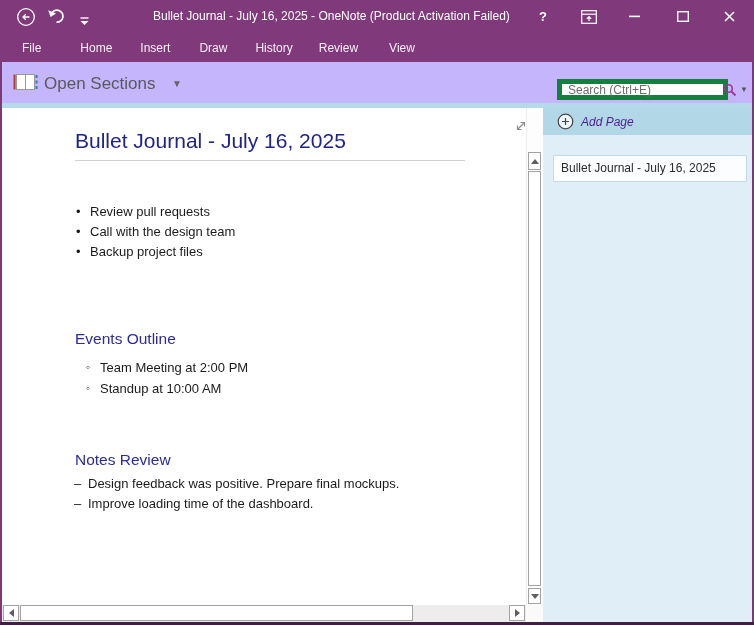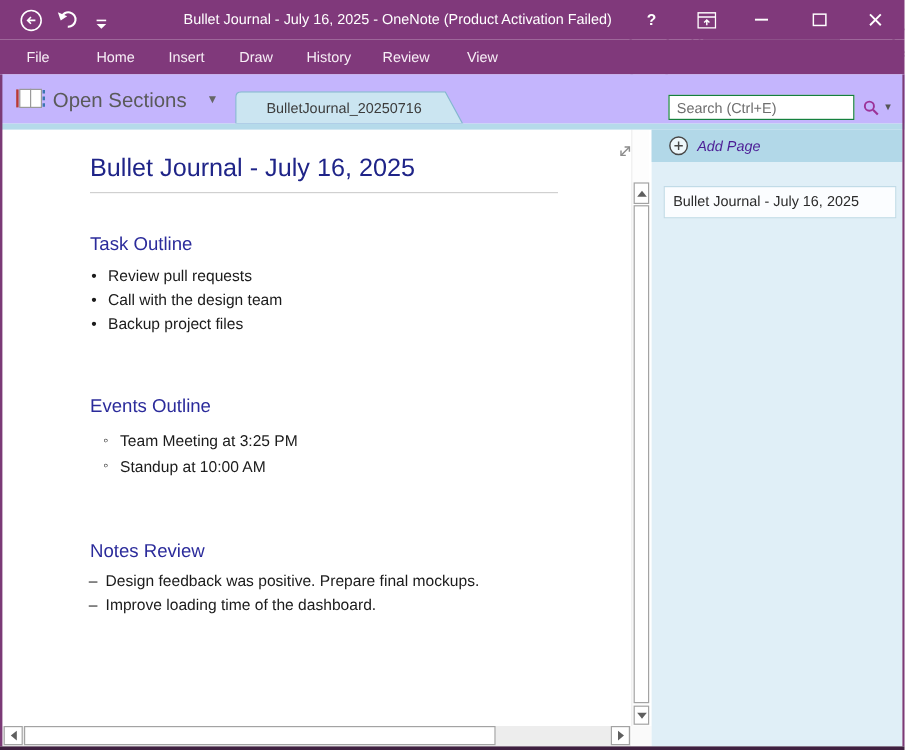--- a/index.html
+++ b/index.html
@@ -23,21 +23,21 @@
   .win-title { position:absolute; left:153px; top:9px; color:#fff; font-size:12px; white-space:nowrap; z-index:3; }
   .winbtn { position:absolute; top:4px; width:26px; height:25px; display:flex; align-items:center; justify-content:center; color:#fff; z-index:3; }
 
   
   .navbar { position:absolute; left:0; top:62px; width:754px; height:41px; background:#c4b5fd; z-index:2; }
   .open-sections-label { position:absolute; left:44px; top:12px; font-size:17px; color:#5a5a5a; }
   .os-caret { position:absolute; left:172px; top:16px; font-size:10px; color:#666; }
   .book-icon { position:absolute; left:13px; top:11px; }
   .section-tab { position:absolute; left:196px; top:14px; width:200px; height:27px; }
   .section-tab .tab-label { position:absolute; left:26px; top:7px; font-size:12px; color:#3c3c3c; }
-  .searchbox { position:absolute; left:557px; top:17px; width:155px; height:21px; border:1px solid #15803d; background:#fff; display:flex; align-items:center; }
+  .searchbox { position:absolute; left:557px; top:17px; width:171px; height:21px; border:5px solid #15803d; background:#fff; display:flex; align-items:center; }
   .searchbox input { flex:1; border:none; outline:none; font-size:12px; color:#444; padding-left:6px; font-family:"Liberation Sans",sans-serif; background:transparent; }
   .searchbox input::placeholder { color:#6e6e6e; opacity:1; }
   .search-caret { font-size:8px; color:#555; padding:0 5px 0 3px; }
   .tabstrip { position:absolute; left:0; top:103px; width:754px; height:5px; background:#b5daea; z-index:2; }
 
   
   .content { position:absolute; left:2px; top:108px; width:524px; height:497px; background:#fff; }
   .page-title { position:absolute; left:73px; top:21px; font-size:21px; color:#1f2488; }
   .title-rule { position:absolute; left:73px; top:52px; width:390px; height:1px; background:#d0d0d0; }
   .expand-icon { position:absolute; left:512px; top:11px; }
@@ -157,26 +157,20 @@
       <svg width="26" height="19">
           <rect x="3.5" y="1.5" width="9" height="15" fill="#fff" stroke="#9a9a9a"></rect>
           <rect x="12.5" y="1.5" width="9" height="15" fill="#fff" stroke="#9a9a9a"></rect>
           <rect x="0.5" y="1.5" width="2" height="15" fill="#b93a33"></rect>
           <line x1="23.5" y1="2" x2="23.5" y2="17" stroke="#3a76b0" stroke-width="2" stroke-dasharray="3,2.5"></line>
         </svg>
     </span>
     <span class="open-sections-label">Open Sections</span>
     <span class="os-caret">▼</span>
 
-    <div class="section-tab">
-      <svg width="200" height="27">
-          <path d="M0.5 27 L0.5 5 Q0.5 0.5 5 0.5 L175 0.5 L189.5 27 Z" fill="#cbe5f1" stroke="#85b7d0"></path>
-        </svg>
-      <span class="tab-label">BulletJournal_20250716</span>
-    </div>
 
     <div class="searchbox">
       <input type="text" placeholder="Search (Ctrl+E)" style="">
       <span style="display:flex;">
         <svg width="14" height="14">
             <circle cx="5.5" cy="5.5" r="3.8" fill="none" stroke="#9c3399" stroke-width="1.6"></circle>
             <line x1="8.5" y1="8.5" x2="12.5" y2="12.5" stroke="#9c3399" stroke-width="1.8"></line>
           </svg>
       </span>
       <span class="search-caret">▼</span>
@@ -191,32 +185,31 @@
       <svg width="14" height="14">
           <g stroke="#8c8c8c" stroke-width="1.2" fill="none">
             <path d="M3.5 10.5 L10.5 3.5"></path>
             <path d="M6.5 3.5 H10.5 V7.5"></path>
             <path d="M3.5 6.5 V10.5 H7.5"></path>
           </g>
         </svg>
     </span>
 
     <div class="sec sec-task">
-      <h2>Task Outline</h2>
       <ul>
         <li data-marker="•">Review pull requests</li>
         <li data-marker="•">Call with the design team</li>
         <li data-marker="•">Backup project files</li>
       </ul>
     </div>
 
     <div class="sec sec-events">
       <h2>Events Outline</h2>
       <ul>
-        <li data-marker="◦">Team Meeting at 3:25 PM</li>
+        <li data-marker="◦">Team Meeting at 2:00 PM</li>
         <li data-marker="◦">Standup at 10:00 AM</li>
       </ul>
     </div>
 
     <div class="sec sec-notes">
       <h2>Notes Review</h2>
       <ul>
         <li data-marker="–">Design feedback was positive. Prepare final mockups.</li>
         <li data-marker="–">Improve loading time of the dashboard.</li>
       </ul>

